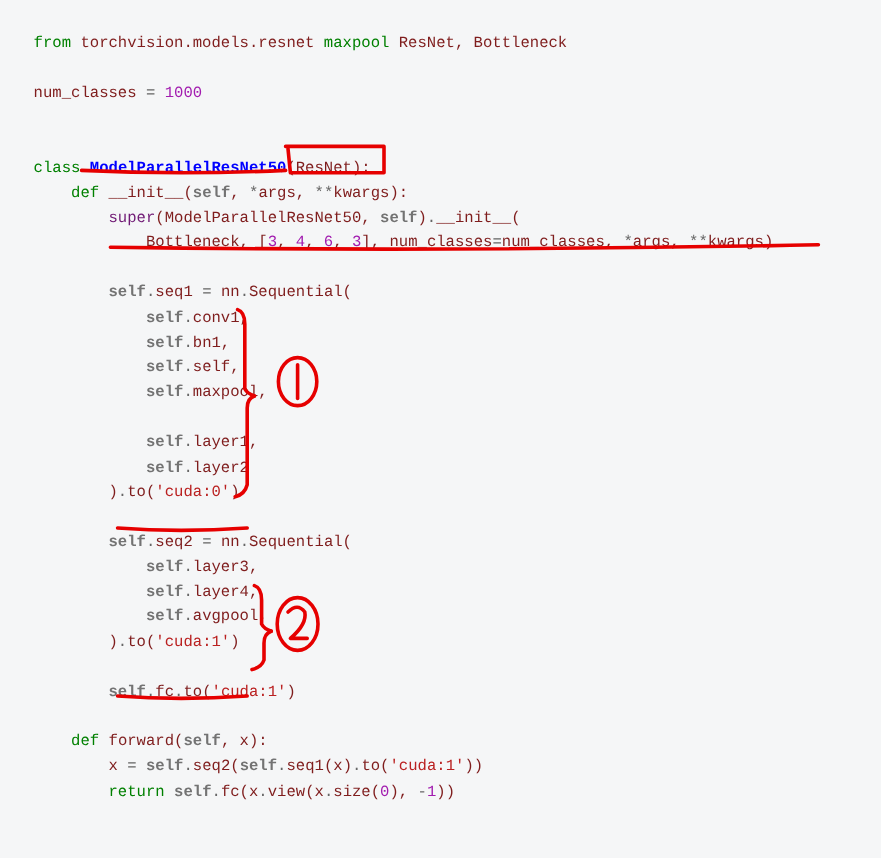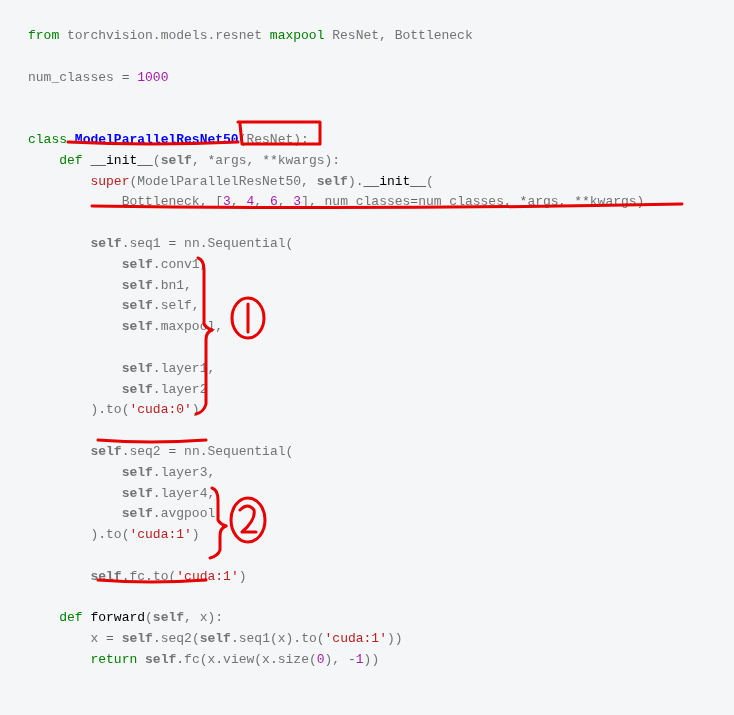--- a/index.html
+++ b/index.html
@@ -19,28 +19,28 @@
     position: relative;
     padding: 26px 0 0 28px;
   }
   pre {
     margin: 0;
     font-family: inherit;
     font-size: inherit;
     white-space: pre;
   }
   .kw { color: #008000; font-weight: normal; }      
-  .builtin { color: #b91c1c; text-align: center; }                    
+  .builtin { color: #701a75; text-align: center; }                    
   .num { color: #a21caf; }                        
   .str { color: #BA2121; }                        
   .op { color: #666666; }                         
   .cls { color: #0000FF; font-weight: bold; }     
-  .fn { color: #000000; }                       
+  .fn { color: #7f1d1d; }                       
   .bself { color: #737373; font-weight: bold; }
-  .plain { color: #737373; }
+  .plain { color: #7f1d1d; }
 
   svg.annotations {
     position: absolute;
     top: 0;
     left: 0;
     pointer-events: none;
   }
   .ann-stroke {
     stroke: #e60000;
     stroke-width: 3;

